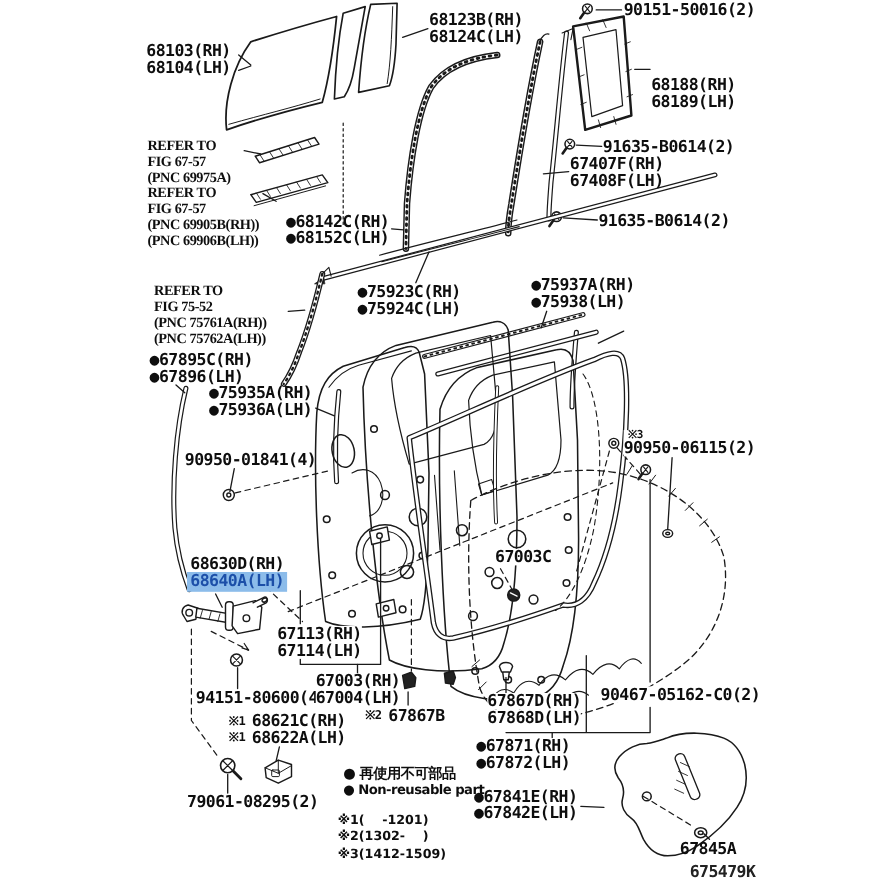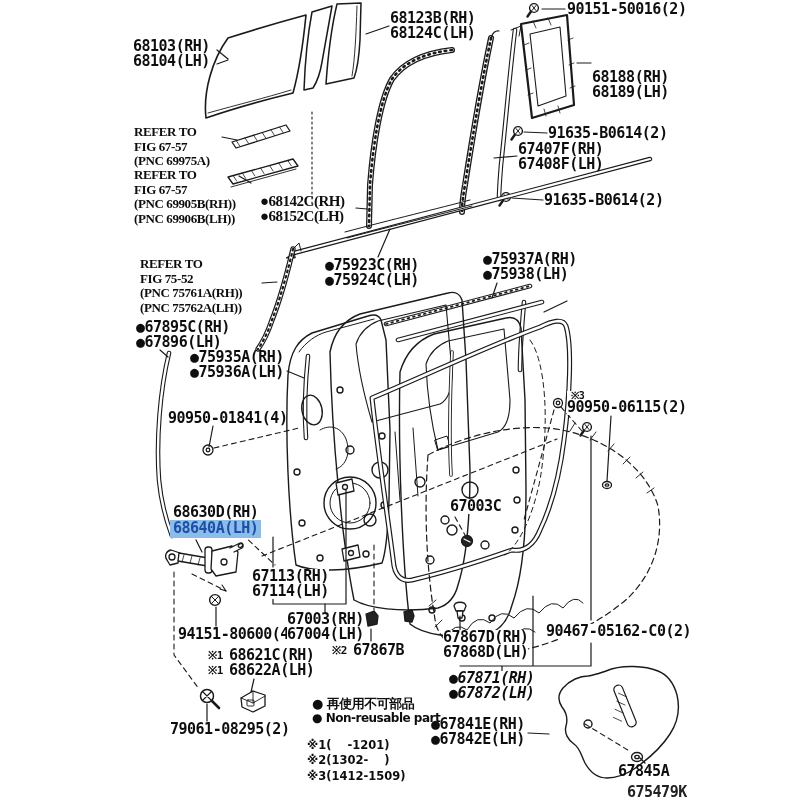--- a/index.html
+++ b/index.html
@@ -290,38 +290,38 @@
 <div id="labels">
       <div class="lbl" style="left: 133px; top: 39px;"><div class="ln"><span>68103(RH)</span></div><div class="ln"><span>68104(LH)</span></div></div>
       <div class="lbl" style="left: 390px; top: 11px;"><div class="ln"><span>68123B(RH)</span></div><div class="ln"><span>68124C(LH)</span></div></div>
       <div class="lbl" style="left: 567px; top: 2px;"><div class="ln"><span>90151-50016(2)</span></div></div>
       <div class="lbl" style="left: 592px; top: 54px; margin-top: 16px;"><div class="ln"><span>68188(RH)</span></div><div class="ln"><span>68189(LH)</span></div></div>
       <div class="lbl" style="left: 548px; top: 126px;"><div class="ln"><span>91635-B0614(2)</span></div></div>
       <div class="lbl" style="left: 518px; top: 142px;"><div class="ln"><span>67407F(RH)</span></div><div class="ln"><span>67408F(LH)</span></div></div>
       <div class="lbl" style="left: 544px; top: 193px;"><div class="ln"><span>91635-B0614(2)</span></div></div>
       <div class="lbl sm" style="left: 134px; top: 125px;"><div class="ln"><span>REFER TO</span></div><div class="ln"><span>FIG 67-57</span></div><div class="ln"><span>(PNC 69975A)</span></div></div>
       <div class="lbl sm" style="left: 134px; top: 168px;"><div class="ln"><span>REFER TO</span></div><div class="ln"><span>FIG 67-57</span></div><div class="ln"><span>(PNC 69905B(RH))</span></div><div class="ln"><span>(PNC 69906B(LH))</span></div></div>
-      <div class="lbl" style="left: 260px; top: 194px; font-family: Liberation Serif, serif;"><div class="ln"><span>●68142C(RH)</span></div><div class="ln"><span>●68152C(LH)</span></div></div>
+      <div class="lbl" style="left: 260px; top: 194px;"><div class="ln"><span>●68142C(RH)</span></div><div class="ln"><span>●68152C(LH)</span></div></div>
       <div class="lbl sm" style="left: 140px; top: 257px;"><div class="ln"><span>REFER TO</span></div><div class="ln"><span>FIG 75-52</span></div><div class="ln"><span>(PNC 75761A(RH))</span></div><div class="ln"><span>(PNC 75762A(LH))</span></div></div>
       <div class="lbl" style="left: 325px; top: 258px;"><div class="ln"><span>●75923C(RH)</span></div><div class="ln"><span>●75924C(LH)</span></div></div>
       <div class="lbl" style="left: 483px; top: 252px;"><div class="ln"><span>●75937A(RH)</span></div><div class="ln"><span>●75938(LH)</span></div></div>
       <div class="lbl" style="left: 136px; top: 320px;"><div class="ln"><span>●67895C(RH)</span></div><div class="ln"><span>●67896(LH)</span></div></div>
       <div class="lbl" style="left: 190px; top: 350px;"><div class="ln"><span>●75935A(RH)</span></div><div class="ln"><span>●75936A(LH)</span></div></div>
       <div class="lbl" style="left: 168px; top: 411px;"><div class="ln"><span>90950-01841(4)</span></div></div>
       <div class="lbl bg" style="left: 567px; top: 391px;"><div class="ln small"><span>※3</span></div><div class="ln"><span>90950-06115(2)</span></div></div>
       <div class="lbl" style="left: 173px; top: 505px;"><div class="ln"><span>68630D(RH)</span></div><div class="ln hl"><span>68640A(LH)</span></div></div>
       <div class="lbl bg" style="left: 252px; top: 569px;"><div class="ln"><span>67113(RH)</span></div><div class="ln"><span>67114(LH)</span></div></div>
       <div class="lbl bg" style="left: 450px; top: 499px;"><div class="ln"><span>67003C</span></div></div>
       <div class="lbl" style="left: 178px; top: 627px;"><div class="ln"><span>94151-80600(4)</span></div></div>
       <div class="lbl bg" style="left: 287px; top: 612px;"><div class="ln"><span>67003(RH)</span></div><div class="ln"><span>67004(LH)</span></div></div>
       <div class="lbl" style="left: 332px; top: 643px;"><div class="ln"><span class="pre">※2 </span><span>67867B</span></div></div>
       <div class="lbl" style="left: 208px; top: 648px;"><div class="ln"><span class="pre">※1 </span><span>68621C(RH)</span></div><div class="ln"><span class="pre">※1 </span><span>68622A(LH)</span></div></div>
       <div class="lbl bg" style="left: 443px; top: 630px;"><div class="ln"><span>67867D(RH)</span></div><div class="ln"><span>67868D(LH)</span></div></div>
       <div class="lbl bg" style="left: 546px; top: 624px;"><div class="ln"><span>90467-05162-C0(2)</span></div></div>
-      <div class="lbl bg" style="left: 449px; top: 671px; font-style: italic;"><div class="ln"><span>●67871(RH)</span></div><div class="ln"><span>●67872(LH)</span></div></div>
+      <div class="lbl bg" style="left: 433px; top: 671px;"><div class="ln"><span>●67871(RH)</span></div><div class="ln"><span>●67872(LH)</span></div></div>
       <div class="lbl" style="left: 170px; top: 722px;"><div class="ln"><span>79061-08295(2)</span></div></div>
       <div class="lbl" style="left: 431px; top: 717px;"><div class="ln"><span>●67841E(RH)</span></div><div class="ln"><span>●67842E(LH)</span></div></div>
       <div class="lbl" style="left: 618px; top: 764px;"><div class="ln"><span>67845A</span></div></div>
       <div class="lbl tiny" style="left: 627px; top: 787px;"><div class="ln"><span>675479K</span></div></div>
       <div class="lbl legendjp" style="left: 312px; top: 696px;"><div class="ln"><span>● 再使用不可部品</span></div></div>
       <div class="lbl legenden" style="left: 312px; top: 711px;"><div class="ln"><span>● Non-reusable part</span></div></div>
       <div class="lbl note" style="left: 307px; top: 738px;"><div class="ln"><span>※1(    -1201)</span></div><div class="ln"><span>※2(1302-    )</span></div><div class="ln"><span>※3(1412-1509)</span></div></div>
     </div>
 </div>
 

